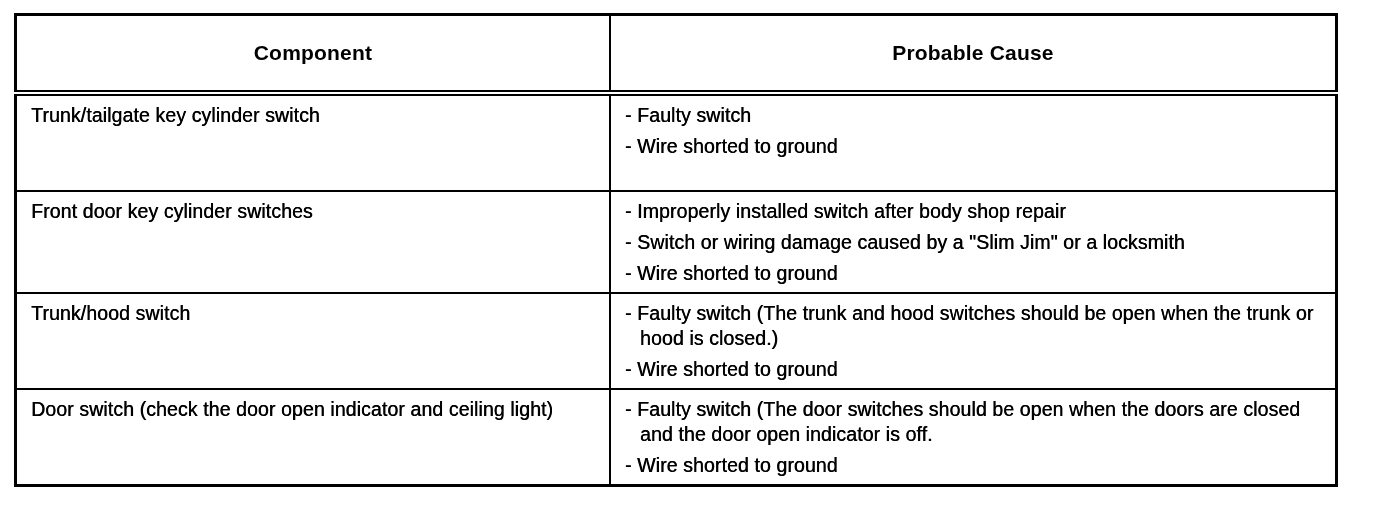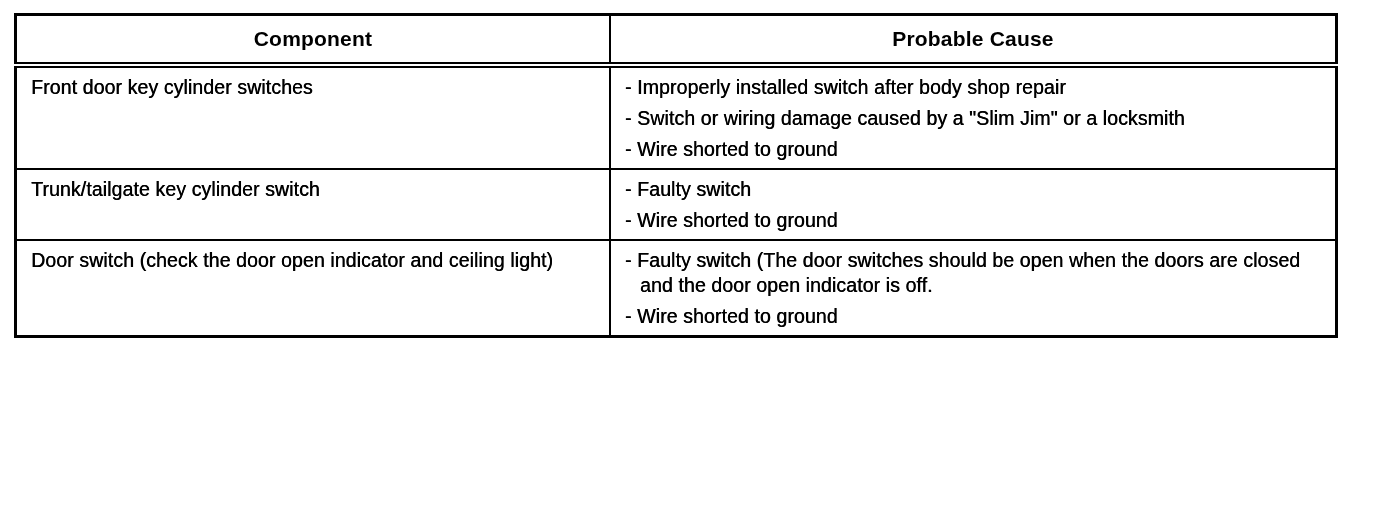--- a/index.html
+++ b/index.html
@@ -34,21 +34,21 @@
 
   table.troubleshooting th {
     border: 2px solid #000;
     border-bottom: 6px double #000;
     height: 42px;
     font-size: 21px;
     font-weight: bold;
     text-align: center;
     vertical-align: middle;
     letter-spacing: 0.2px;
-    padding: 2px 6px;
+    padding: 16px 6px;
   }
   table.troubleshooting td {
     border: 2px solid #000;
     vertical-align: top;
     padding: 7px 14px 6px 14px;
     font-size: 19.5px;
     line-height: 1.28;
     letter-spacing: 0.1px;
     text-shadow: 0.4px 0 0 #000; 
   }
@@ -78,31 +78,38 @@
         <col class="col-cause">
       </colgroup>
       <thead>
         <tr>
           <th>Component</th>
           <th>Probable Cause</th>
         </tr>
       </thead>
       <tbody id="table-body">
           <tr>
+            <td class="component-cell">Trunk/tailgate key cylinder switch</td>
+            <td>
+              <div class="cause-item">- Faulty switch</div>
+              <div class="cause-item">- Wire shorted to ground</div>
+            </td>
+          </tr>
+          <tr>
             <td class="component-cell">Front door key cylinder switches</td>
             <td>
               <div class="cause-item">- Improperly installed switch after body shop repair</div>
               <div class="cause-item">- Switch or wiring damage caused by a "Slim Jim" or a locksmith</div>
               <div class="cause-item">- Wire shorted to ground</div>
             </td>
           </tr>
           <tr>
-            <td class="component-cell">Trunk/tailgate key cylinder switch</td>
+            <td class="component-cell">Trunk/hood switch</td>
             <td>
-              <div class="cause-item">- Faulty switch</div>
+              <div class="cause-item">- Faulty switch (The trunk and hood switches should be open when the trunk or hood is closed.)</div>
               <div class="cause-item">- Wire shorted to ground</div>
             </td>
           </tr>
           <tr>
             <td class="component-cell">Door switch (check the door open indicator and ceiling light)</td>
             <td>
               <div class="cause-item">- Faulty switch (The door switches should be open when the doors are closed and the door open indicator is off.</div>
               <div class="cause-item">- Wire shorted to ground</div>
             </td>
           </tr>

